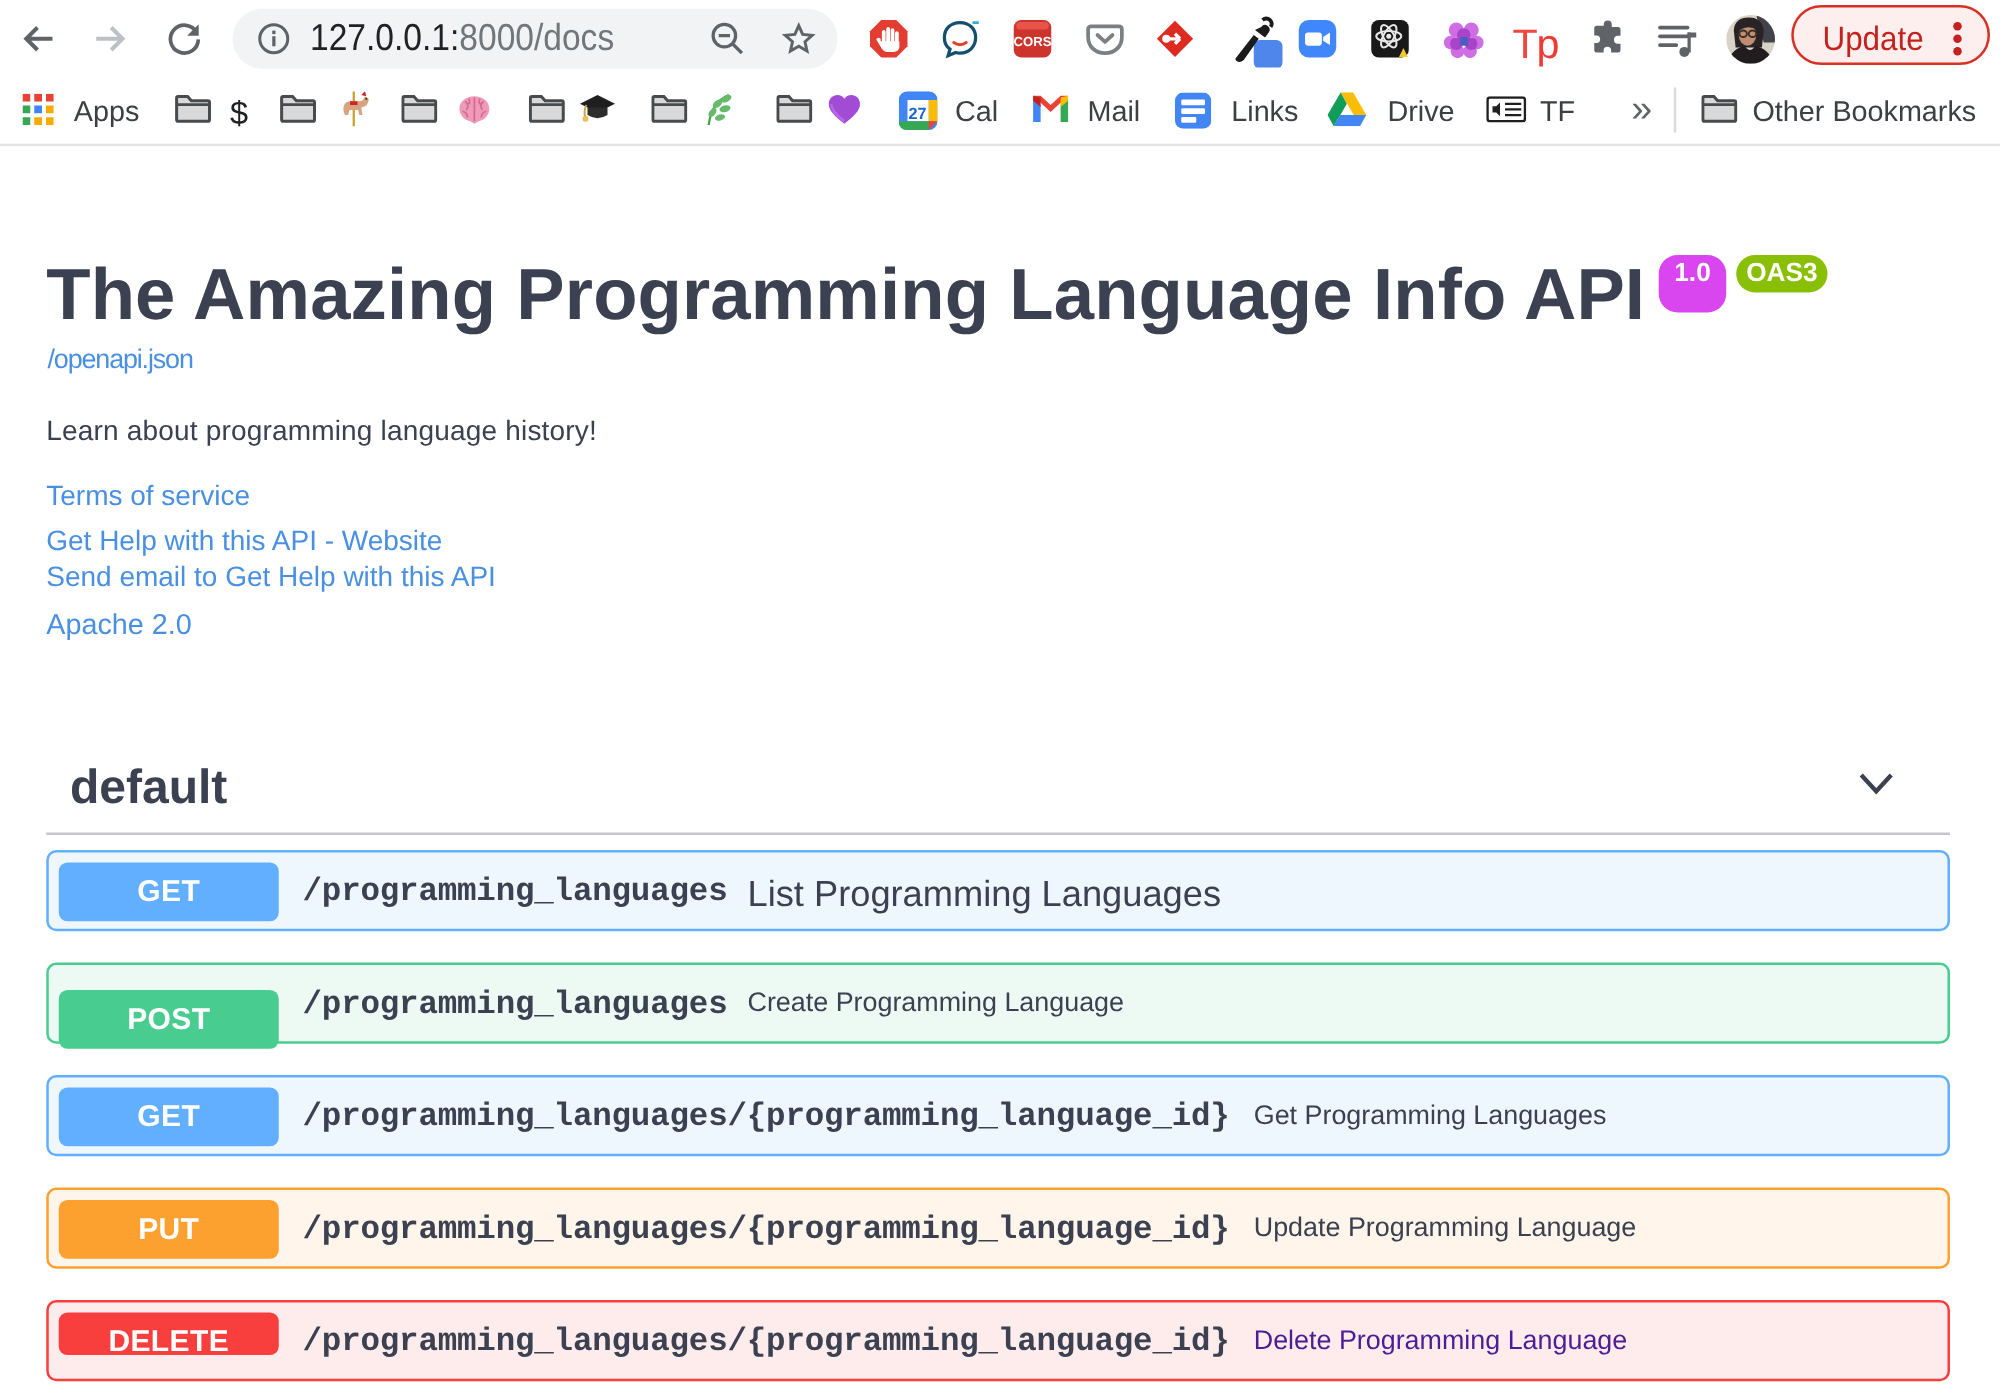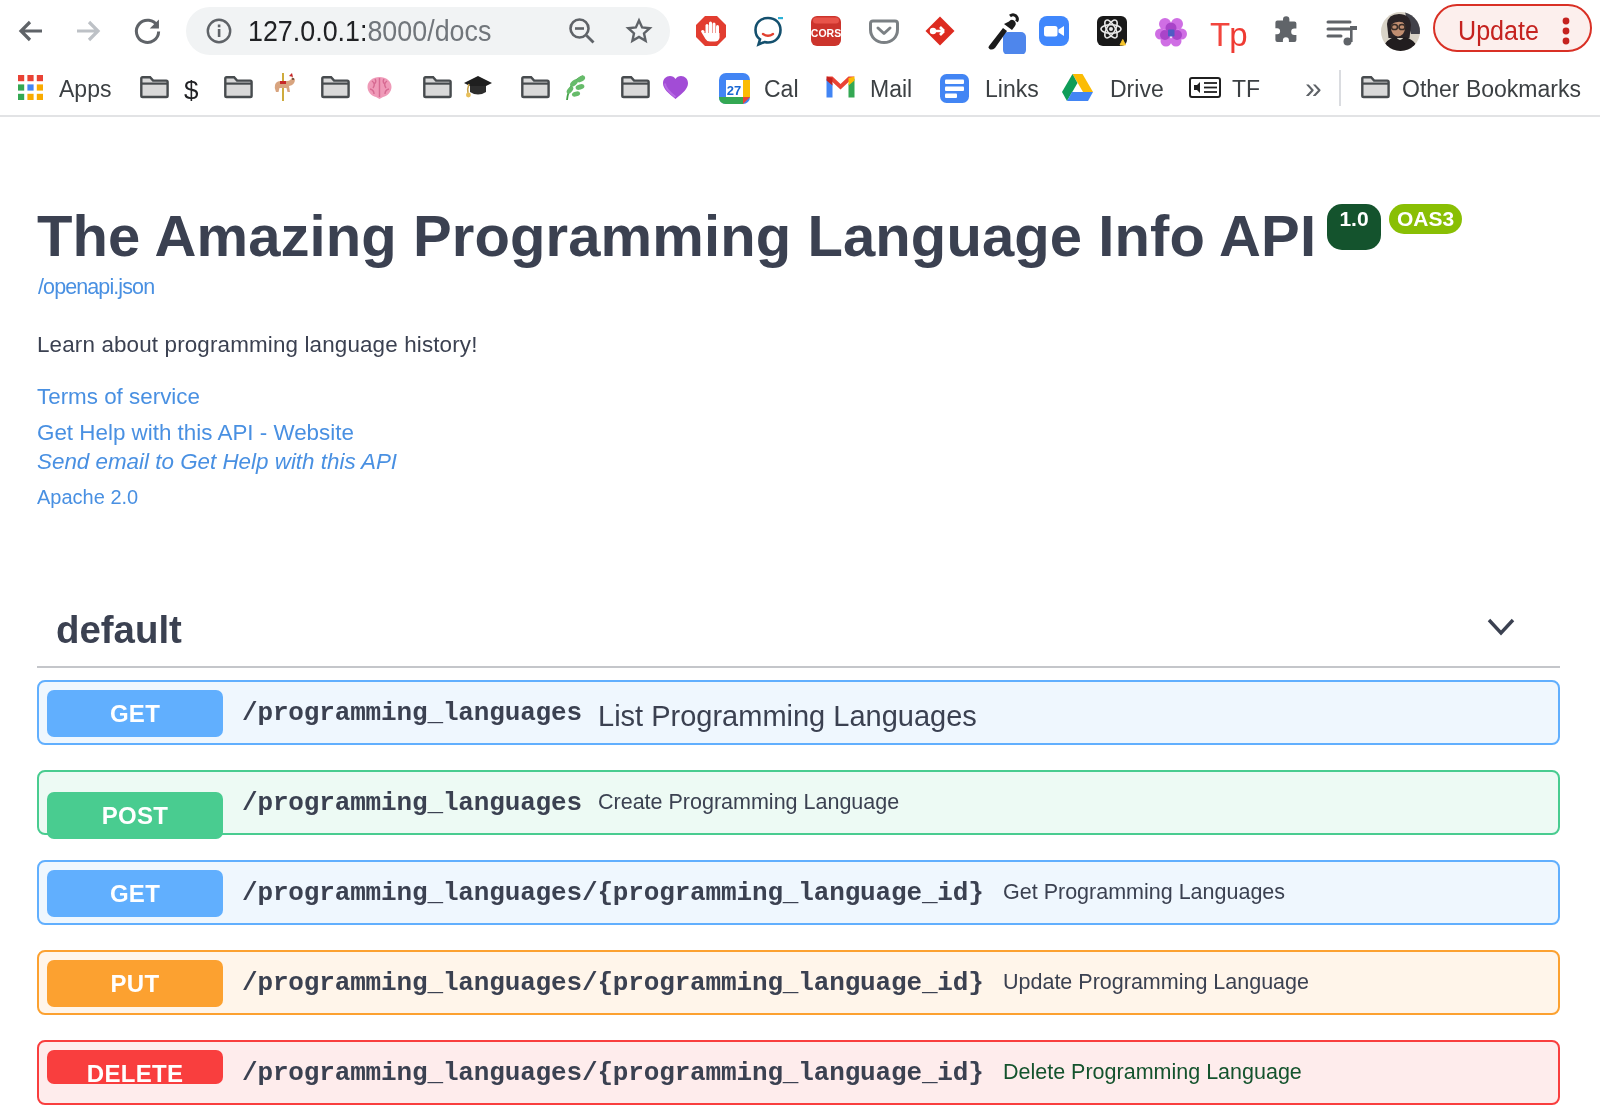--- a/index.html
+++ b/index.html
@@ -301,28 +301,28 @@
 
   <svg class="ic folder" style="left:1361px;top:75px;" width="29" height="24" viewBox="0 0 29 24">
       <path d="M2.6 2.2 h7.5 l3 3.4 h13.2 c0.8 0 1.3 0.5 1.3 1.3 v13.8 c0 0.8 -0.5 1.3 -1.3 1.3 H2.6 c-0.8 0 -1.3 -0.5 -1.3 -1.3 V3.5 c0 -0.8 0.5 -1.3 1.3 -1.3 z" fill="#d9d9d9" stroke="#474b4e" stroke-width="2.4"></path>
       <line x1="1.6" y1="8.6" x2="27.4" y2="8.6" stroke="#474b4e" stroke-width="2.2"></line>
     </svg>
   <div class="abs bmtext" style="left:1402px;top:76px;">Other Bookmarks</div>
 
   <div class="abs" style="left:0;top:115px;width:1600px;height:2px;background:#e2e3e5;"></div>
 
   <div class="abs" style="left:37px;top:202px;font-size:58px;font-weight:bold;color:#3b4151;letter-spacing:0.1px;">The Amazing Programming Language Info API</div>
-  <div class="abs" style="left:1327px;top:204px;width:54px;height:46px;border-radius:15px;background:#14532d;color:#fff;font-size:21px;font-weight:bold;text-align:center;line-height:30px;">1.0</div>
+  <div class="abs" style="left:1327px;top:204px;width:54px;height:46px;border-radius:15px;background:#d946ef;color:#fff;font-size:21px;font-weight:bold;text-align:center;line-height:30px;">1.0</div>
   <div class="abs" style="left:1389px;top:204px;width:73px;height:30px;border-radius:15px;background:#89bf04;color:#fff;font-size:21px;font-weight:bold;text-align:center;line-height:30px;">OAS3</div>
   <div class="abs link" style="left:38px;top:275px;font-size:21.5px;letter-spacing:-0.9px;">/openapi.json</div>
   <div class="abs" style="left:37px;top:332px;font-size:22.4px;color:#3b4151;letter-spacing:0.15px;">Learn about programming language history!</div>
   <div class="abs link" style="left:37px;top:384px;font-size:22.4px;">Terms of service</div>
   <div class="abs link" style="left:37px;top:420px;font-size:22.4px;">Get Help with this API - Website</div>
-  <div class="abs link" style="left:37px;top:449px;font-size:22.4px;font-style:italic;">Send email to Get Help with this API</div>
-  <div class="abs link" style="left:37px;top:486px;font-size:20px;">Apache 2.0</div>
+  <div class="abs link" style="left:37px;top:449px;font-size:22.4px;">Send email to Get Help with this API</div>
+  <div class="abs link" style="left:37px;top:486px;font-size:23px;">Apache 2.0</div>
 
   <div class="abs" style="left:56px;top:607.5px;font-size:38.4px;font-weight:bold;color:#3b4151;">default</div>
   <svg class="ic" style="left:1487px;top:618px;" width="28" height="18" viewBox="0 0 28 18">
     <path d="M2 2 L14 15 L26 2" fill="none" stroke="#3b4151" stroke-width="3.4"></path>
   </svg>
   <div class="abs" style="left:37px;top:666px;width:1523px;height:2px;background:rgba(59,65,81,.3);"></div>
 
   <div class="abs" style="left:37px;top:680px;width:1523px;height:65px;background:#eff7fe;border:2px solid #61affe;border-radius:8px;"></div>
   <div class="abs" style="left:47px;top:690px;width:176px;height:47px;background:#61affe;border-radius:7px;color:#fff;font-size:24px;font-weight:bold;text-align:center;line-height:47px;letter-spacing:0.3px;">GET</div>
   <div class="abs" style="left:242px;top:698px;font-family:'Liberation Mono',monospace;font-size:26px;font-weight:bold;color:#3b4151;letter-spacing:-0.15px;">/programming_languages</div>
@@ -339,15 +339,15 @@
   <div class="abs" style="left:1003px;top:880px;font-size:21.5px;color:#3b4151;">Get Programming Languages</div>
 
   <div class="abs" style="left:37px;top:950px;width:1523px;height:65px;background:#fff5ea;border:2px solid #fca130;border-radius:8px;"></div>
   <div class="abs" style="left:47px;top:960px;width:176px;height:47px;background:#fca130;border-radius:7px;color:#fff;font-size:24px;font-weight:bold;text-align:center;line-height:47px;letter-spacing:0.3px;">PUT</div>
   <div class="abs" style="left:242px;top:968px;font-family:'Liberation Mono',monospace;font-size:26px;font-weight:bold;color:#3b4151;letter-spacing:-0.15px;">/programming_languages/{programming_language_id}</div>
   <div class="abs" style="left:1003px;top:970px;font-size:21.5px;color:#3b4151;">Update Programming Language</div>
 
   <div class="abs" style="left:37px;top:1040px;width:1523px;height:65px;background:#feecec;border:2px solid #f93e3e;border-radius:8px;"></div>
   <div class="abs" style="left:47px;top:1050px;width:176px;height:34px;background:#f93e3e;border-radius:7px;color:#fff;font-size:24px;font-weight:bold;text-align:center;line-height:47px;letter-spacing:0.3px;">DELETE</div>
   <div class="abs" style="left:242px;top:1058px;font-family:'Liberation Mono',monospace;font-size:26px;font-weight:bold;color:#3b4151;letter-spacing:-0.15px;">/programming_languages/{programming_language_id}</div>
-  <div class="abs" style="left:1003px;top:1060px;font-size:21.5px;color:#14532d;">Delete Programming Language</div>
+  <div class="abs" style="left:1003px;top:1060px;font-size:21.5px;color:#4c1d95;">Delete Programming Language</div>
 
 </div>
 
 </body></html>

